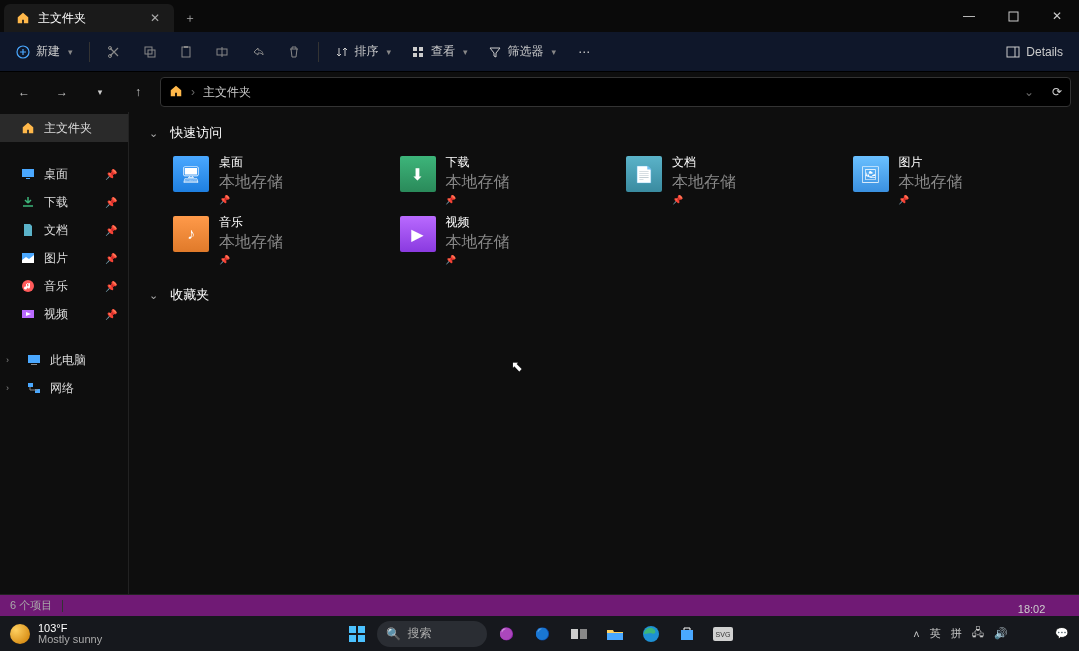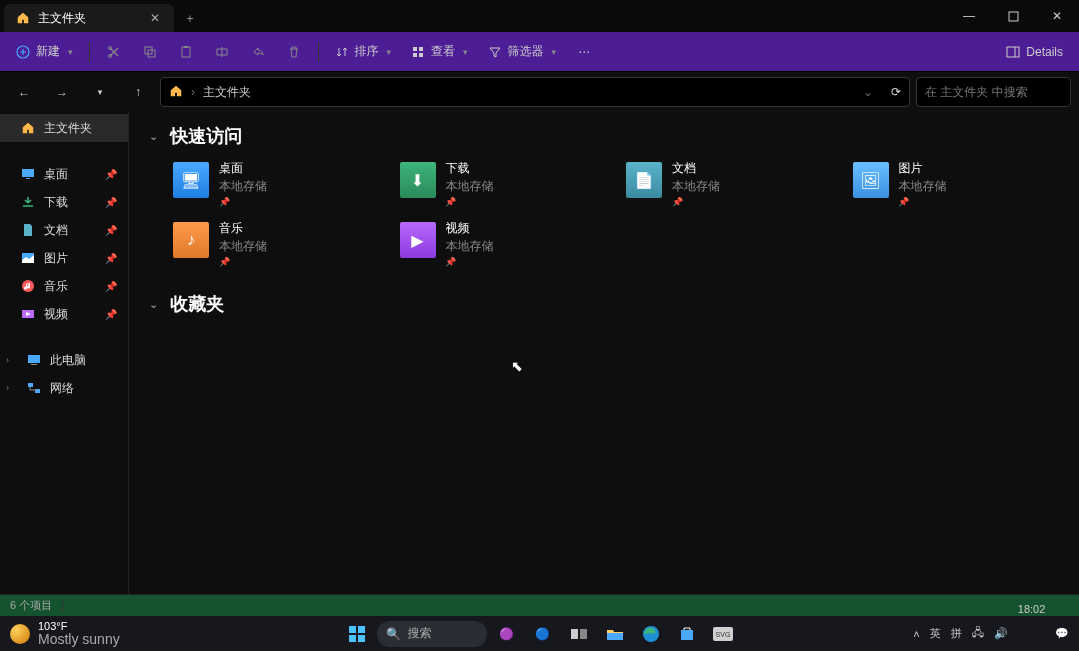--- a/index.html
+++ b/index.html
@@ -9,21 +9,21 @@
 .titlebar { height:32px; background:#0a0a0a; display:flex; align-items:stretch; }
 .tab { display:flex; align-items:center; gap:8px; padding:0 12px; background:#1a1a1a; border-radius:6px 6px 0 0; margin-top:4px; margin-left:4px; width:170px; }
 .tab .tab-icon { width:14px; height:14px; }
 .tab .tab-title { flex:1; font-size:12px; }
 .tab .close { width:14px; height:14px; display:flex; align-items:center; justify-content:center; color:#aaa; }
 .newtab { width:32px; display:flex; align-items:center; justify-content:center; color:#aaa; margin-top:4px; }
 .titlebar-spacer { flex:1; }
 .winbtn { width:44px; display:flex; align-items:center; justify-content:center; color:#ccc; }
 
 
-.toolbar { height:40px; background:#4c1d95; display:flex; align-items:center; padding:0 8px; gap:4px; border-bottom:1px solid #000; }
+.toolbar { height:40px; background:#0f172a; display:flex; align-items:center; padding:0 8px; gap:4px; border-bottom:1px solid #000; }
 .tbtn { height:32px; min-width:32px; display:flex; align-items:center; justify-content:center; gap:6px; padding:0 8px; color:#ccc; border-radius:4px; font-size:12px; }
 .tbtn .chev { font-size:9px; color:#888; margin-left:2px; }
 .tsep { width:1px; height:20px; background:#333; margin:0 4px; }
 .toolbar-spacer { flex:1; }
 
 
 .navbar { height:40px; background:#0e0e0e; display:flex; align-items:center; padding:0 8px; gap:6px; }
 .navbtn { width:32px; height:32px; display:flex; align-items:center; justify-content:center; color:#ccc; }
 .addrbar { flex:1; height:30px; background:#000; border:1px solid #333; border-radius:4px; display:flex; align-items:center; padding:0 8px; gap:8px; font-size:12px; color:#ccc; }
 .addrbar .crumb-sep { color:#666; }
@@ -38,39 +38,39 @@
 .sbitem.active { background:#2a2a2a; }
 .sbitem .sbicon { width:16px; height:16px; display:flex; align-items:center; justify-content:center; }
 .sbitem .pin { position:absolute; right:10px; color:#666; font-size:10px; }
 .sbitem.hasexp { padding-left:6px; }
 .sbitem .exp { width:12px; color:#888; font-size:9px; }
 .sbgap { height:18px; }
 
 .content { flex:1; background:#0e0e0e; border-left:1px solid #222; overflow-y:auto; padding:12px 20px; }
 .section-header { display:flex; align-items:center; gap:12px; margin-bottom:12px; }
 .section-header .chev { color:#aaa; font-size:11px; }
-.section-header .label { font-size:18px; color:#fff; font-weight:700; }
+.section-header .label { font-size:13px; color:#fff; font-weight:400; }
 .grid { display:grid; grid-template-columns:repeat(4,1fr); gap:12px 20px; margin-left:24px; margin-bottom:24px; }
 .file-item { display:flex; align-items:flex-start; gap:10px; height:48px; }
 .file-item .ficon { width:36px; height:36px; border-radius:2px; display:flex; align-items:center; justify-content:center; margin-top:2px; }
 .file-item .ftext { display:flex; flex-direction:column; gap:1px; }
 .file-item .fname { font-size:12px; color:#fff; }
-.file-item .fsub { font-size:12px; color:#888; }
+.file-item .fsub { font-size:16px; color:#888; }
 .file-item .fpin { font-size:9px; color:#666; margin-top:1px; }
 .empty-text { color:#888; font-size:12px; margin-left:24px; }
-.status { position:absolute; left:0; right:0; bottom:35px; height:22px; background:#14532d; border-top:1px solid #222; display:flex; align-items:center; padding:0 10px; font-size:11px; color:#aaa; gap:10px;}
+.status { position:absolute; left:0; right:0; bottom:35px; height:22px; background:#701a75; border-top:1px solid #222; display:flex; align-items:center; padding:0 10px; font-size:11px; color:#aaa; gap:10px;}
 .status .ssep{width:1px;height:12px;background:#333;}
 
 
 .taskbar { position:absolute; bottom:0; left:0; right:0; height:35px; background:#16181d; display:flex; align-items:center; }
 .tb-left { display:flex; align-items:center; gap:8px; padding:0 10px; }
 .tb-weather-icon{ width:20px;height:20px;border-radius:50%;background:radial-gradient(circle at 30% 30%,#ffd060,#cc7a00);}
 .tb-weather-text{display:flex;flex-direction:column;line-height:1;}
 .tb-weather-text .t1{font-size:11px;color:#fff;}
-.tb-weather-text .t2{font-size:14px;color:#aaa;}
+.tb-weather-text .t2{font-size:11px;color:#aaa;}
 .tb-center { position:absolute; left:50%; transform:translateX(-50%); display:flex; align-items:center; gap:4px; }
 .tb-icon { width:32px; height:28px; display:flex; align-items:center; justify-content:center; border-radius:4px; }
 .tb-search { width:110px; height:26px; background:#2a2d33; border-radius:13px; display:flex; align-items:center; gap:6px; padding:0 10px; color:#aaa; font-size:12px;}
 .tb-right { margin-left:auto; display:flex; align-items:center; gap:10px; padding:0 10px; color:#ccc; font-size:11px;}
 .tb-clock{display:flex;flex-direction:column;align-items:flex-end;line-height:1.1;gap:36px;}
 
 
 .folder-blue{background:linear-gradient(#4aa8ff,#1e7fe0);}
 .folder-green{background:linear-gradient(#3db57a,#2a8a5a);}
 .folder-teal{background:linear-gradient(#5bb3c9,#3a8ba0);}
@@ -194,24 +194,20 @@
   <div class="addrbar">
     <span><svg width="14" height="14" viewBox="0 0 16 16">
           <path fill="#ffb84a" d="M2 7l6-5 6 5v7H9v-4H7v4H2z"></path>
         </svg></span>
     <span class="crumb-sep">›</span>
     <span>主文件夹</span>
     <span class="addrbar-spacer"></span>
     <span class="crumb-sep">⌄</span>
     <span style="margin-left:10px;color:#ccc;">⟳</span>
   </div>
-  <div class="searchbar">
-    <input placeholder="在 主文件夹 中搜索" style="">
-
-  </div>
 </div>
 
 <div class="body">
   <div class="sidebar">
     <div class="sbitem active">
       <span class="sbicon">
           <svg width="14" height="14" viewBox="0 0 16 16">
             <path fill="#ffb84a" d="M2 7l6-5 6 5v7H9v-4H7v4H2z"></path>
           </svg>
         </span>

